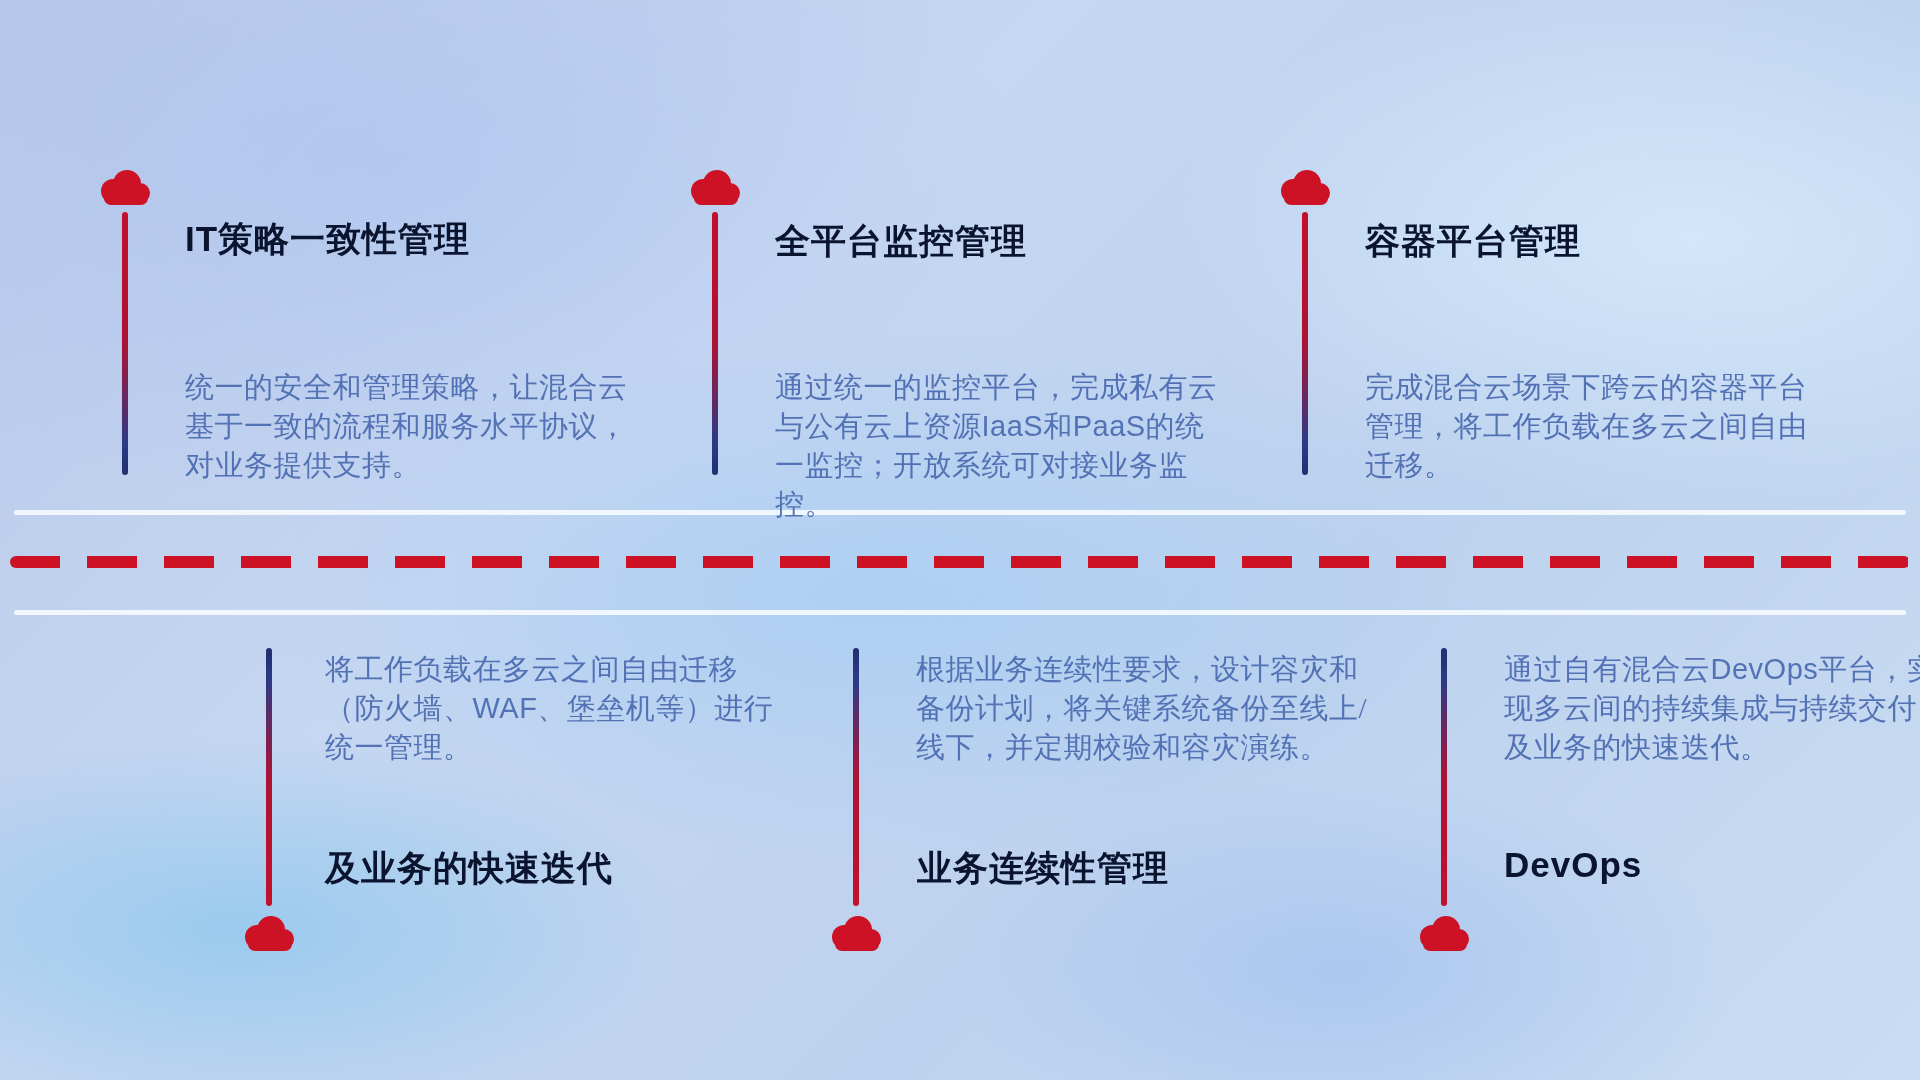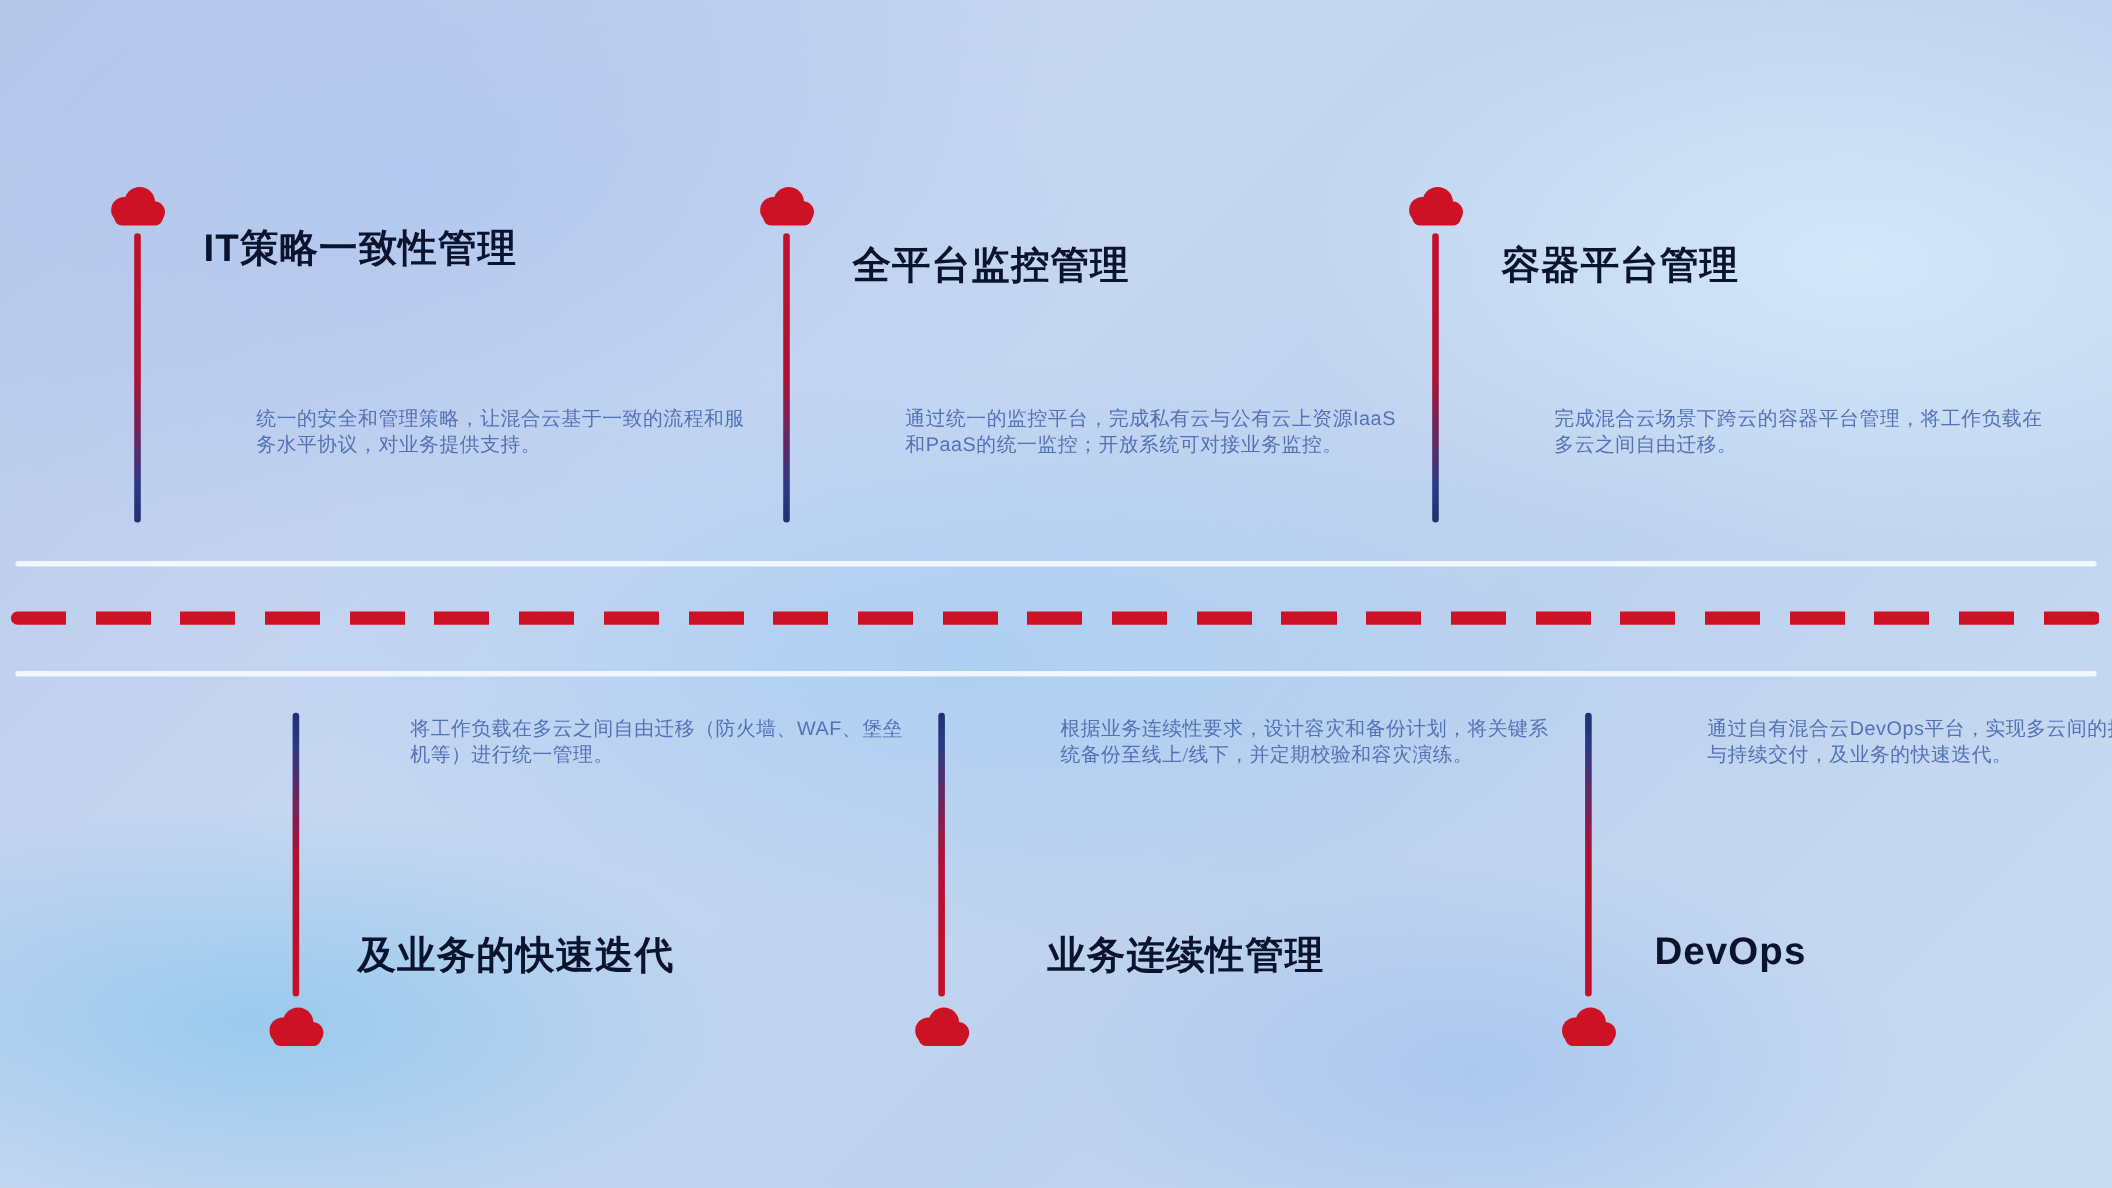--- a/index.html
+++ b/index.html
@@ -71,25 +71,24 @@
     position: absolute;
     font-size: 35px;
     font-weight: 700;
     color: #0a142e;
     letter-spacing: 1px;
     white-space: nowrap;
   }
   .feature-desc {
     position: absolute;
     width: 452px;
-    font-size: 18px;
+    font-size: 29px;
     line-height: 1.34;
     color: #5372b5;
     letter-spacing: 0.5px;
-    margin-left: 48px;
   }
 </style>
 </head>
 <body>
 
 <div class="stage">
 
   <div class="solid-rule top-rule"></div>
   <div class="dashed-rule"></div>
   <div class="solid-rule bottom-rule"></div>
@@ -99,21 +98,21 @@
       <svg viewBox="0 0 62 42" xmlns="http://www.w3.org/2000/svg">
         <g fill="#cd1225">
           <circle cx="19" cy="24" r="12"></circle>
           <circle cx="33" cy="17" r="14"></circle>
           <circle cx="46" cy="26" r="10"></circle>
           <rect x="10" y="24" width="44" height="14" rx="7"></rect>
         </g>
       </svg>
     </div>
     <div class="vline vline-down" style="left:125px; top:212px; height:263px;"></div>
-    <h2 class="feature-title" style="left:185px; top:202px;">IT策略一致性管理</h2>
+    <h2 class="feature-title" style="left:185px; top:216px;">IT策略一致性管理</h2>
     <p class="feature-desc" style="left:185px; top:368px;">统一的安全和管理策略，让混合云基于一致的流程和服务水平协议，对业务提供支持。</p>
   </div>
 
   <div class="item">
     <div class="cloud" style="left:715px; top:166px;">
       <svg viewBox="0 0 62 42" xmlns="http://www.w3.org/2000/svg">
         <g fill="#cd1225">
           <circle cx="19" cy="24" r="12"></circle>
           <circle cx="33" cy="17" r="14"></circle>
           <circle cx="46" cy="26" r="10"></circle>
@@ -154,21 +153,21 @@
           <circle cx="46" cy="26" r="10"></circle>
           <rect x="10" y="24" width="44" height="14" rx="7"></rect>
         </g>
       </svg>
     </div>
   </div>
 
   <div class="item">
     <div class="vline vline-up" style="left:856px; top:648px; height:258px;"></div>
     <p class="feature-desc" style="left:916px; top:650px;font-family:Liberation Serif, serif;">根据业务连续性要求，设计容灾和备份计划，将关键系统备份至线上/线下，并定期校验和容灾演练。</p>
-    <h2 class="feature-title" style="left:952px; top:845px;">业务连续性管理</h2>
+    <h2 class="feature-title" style="left:917px; top:845px;">业务连续性管理</h2>
     <div class="cloud" style="left:856px; top:912px;">
       <svg viewBox="0 0 62 42" xmlns="http://www.w3.org/2000/svg">
         <g fill="#cd1225">
           <circle cx="19" cy="24" r="12"></circle>
           <circle cx="33" cy="17" r="14"></circle>
           <circle cx="46" cy="26" r="10"></circle>
           <rect x="10" y="24" width="44" height="14" rx="7"></rect>
         </g>
       </svg>
     </div>

